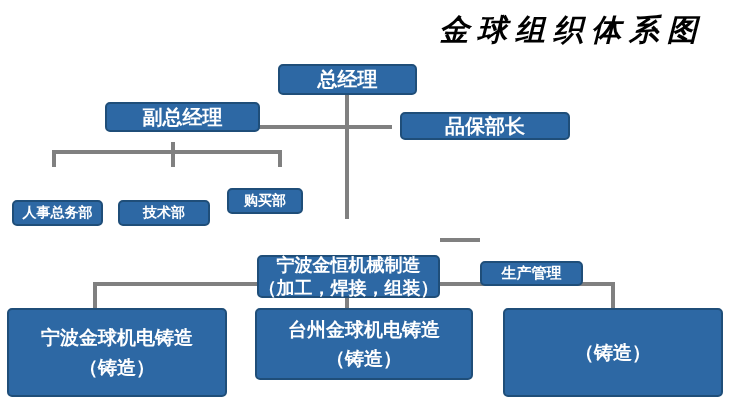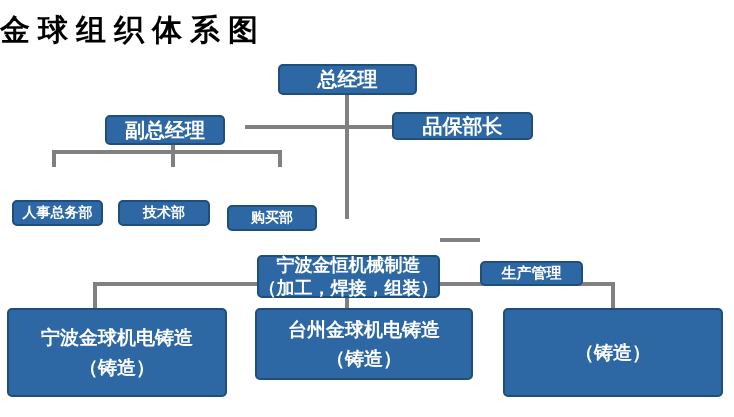--- a/index.html
+++ b/index.html
@@ -1,21 +1,22 @@
 <!DOCTYPE html>
 <html style="--box-fill: #2D68A4; --box-border: #1F4E79; --line-color: #808080; --title-color: #000000;"><head>
 <meta charset="utf-8">
 <style>
   html,body{margin:0;padding:0;background:#ffffff;}
   body{font-family:"DejaVu Sans","Liberation Sans",sans-serif;}
   #stage{position:relative;width:734px;height:417px;background:#ffffff;overflow:hidden;}
   .title{
-    position:absolute;left:0;top:10px;width:705px;text-align:left;
+    position:absolute;left:0;top:10px;width:705px;text-align:right;
     font-size:30px;font-weight:bold;color:var(--title-color,#000);
     letter-spacing:8px;
+    font-style:italic;
   }
   .box{
     position:absolute;box-sizing:border-box;
     background:var(--box-fill,#2D68A4);
     border:2px solid var(--box-border,#1F4E79);
     border-radius:5px;
     color:#ffffff;font-weight:bold;
     display:flex;flex-direction:column;align-items:center;justify-content:center;
     text-align:center;line-height:1.25;
   }
@@ -42,37 +43,37 @@
   <div class="line" style="left:440px;top:238px;width:40px;height:4px;"></div>
   <div class="line" style="left:345px;top:262px;width:4px;height:46px;"></div>
   <div class="line" style="left:93px;top:282px;width:522px;height:4px;"></div>
   <div class="line" style="left:93px;top:282px;width:4px;height:26px;"></div>
   <div class="line" style="left:611px;top:282px;width:4px;height:26px;"></div>
 
   <div class="box sz-lg" style="left:278px;top:64px;width:139px;height:31px;">
     <span>总经理</span>
   </div>
 
-  <div class="box sz-lg" style="left:105px;top:115px;width:120px;height:30px;">
+  <div class="box sz-lg" style="left:105px;top:102px;width:155px;height:30px;">
     <span>副总经理</span>
   </div>
 
-  <div class="box sz-lg" style="left:392px;top:112px;width:141px;height:28px;">
+  <div class="box sz-lg" style="left:400px;top:112px;width:170px;height:28px;">
     <span>品保部长</span>
   </div>
 
   <div class="box sz-sm" style="left:12px;top:167px;width:91px;height:26px;">
     <span>人事总务部</span>
   </div>
 
   <div class="box sz-sm" style="left:118px;top:167px;width:92px;height:26px;">
     <span>技术部</span>
   </div>
 
-  <div class="box sz-sm" style="left:227px;top:172px;width:90px;height:26px;">
+  <div class="box sz-sm" style="left:227px;top:155px;width:76px;height:26px;">
     <span>购买部</span>
   </div>
 
   <div class="box sz-md" style="left:257px;top:219px;width:183px;height:43px;margin-top:36px;">
     <span>宁波金恒机械制造</span>
     <span>（加工，焊接，组装）</span>
   </div>
 
   <div class="box sz-sm" style="left:480px;top:228px;width:103px;height:25px;font-size:15px;">
     <span>生产管理</span>

